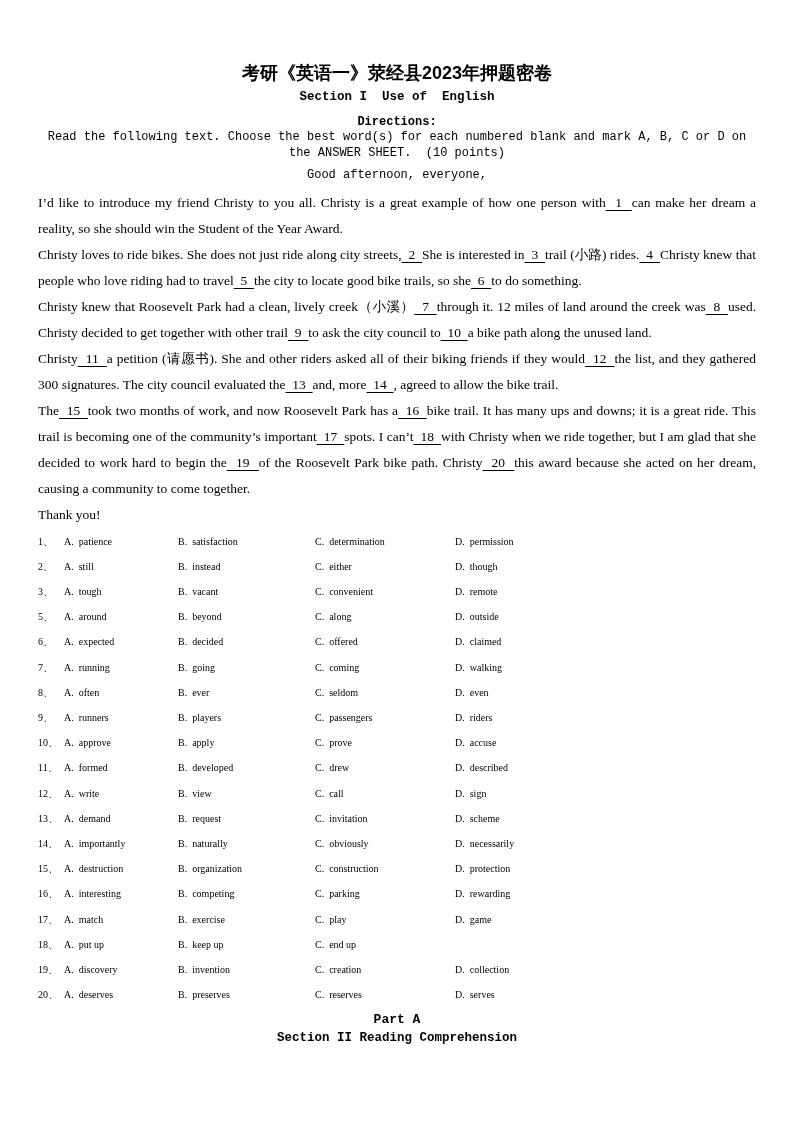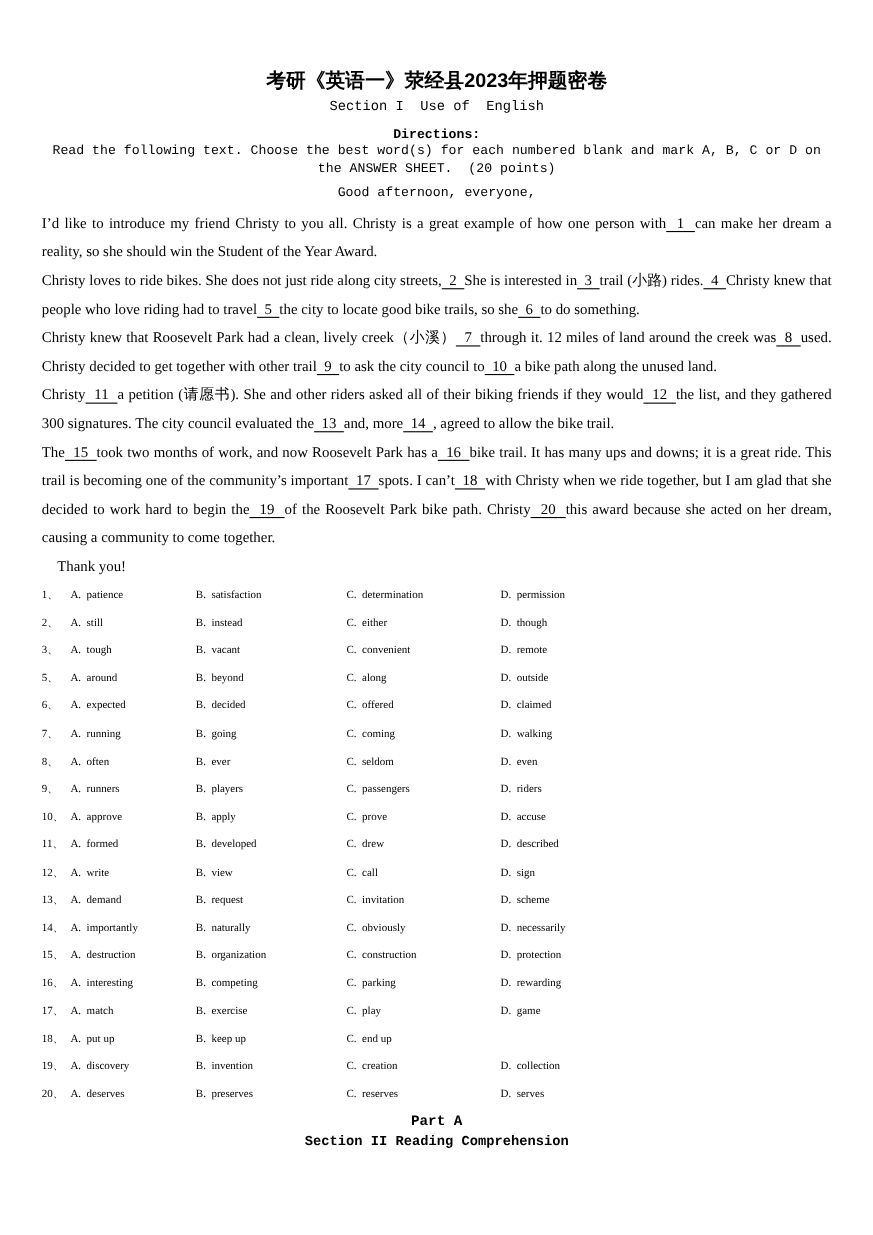--- a/index.html
+++ b/index.html
@@ -22,35 +22,34 @@
     line-height: 22px;
     margin-bottom: 6px;
   }
   .mono {
     font-family: "Liberation Mono", "DejaVu Sans Mono", monospace;
     font-size: 12px;
     line-height: 15.5px;
     white-space: pre-wrap;
     text-align: center;
   }
-  .center { text-align: center; }
+  .center { text-align: center; font-weight: bold; }
   .section1-heading { margin-bottom: 9px; font-size: 12.5px; }
   .directions-label { font-weight: bold; }
   .greeting { margin: 7px 0 6px 0; }
   .para {
     font-family: Liberation Serif, serif;
     font-size: 13.5px;
     line-height: 26px;
     text-align: justify;
   }
   .closing {
     font-family: "Liberation Serif", "DejaVu Serif", serif;
     font-size: 13.5px;
     line-height: 26px;
-    margin-left: 14px;
   }
   .blank {
     text-decoration: underline;
     text-underline-offset: 3px;
     white-space: nowrap;
   }
   .questions { margin-top: 1px; }
   .qrow {
     display: grid;
     grid-template-columns: 140px 137px 140px 1fr;
@@ -76,21 +75,21 @@
 <body>
 
 <div class="page">
 
   <div class="title">考研《英语一》荥经县2023年押题密卷</div>
 
   <div class="mono center section1-heading">Section I  Use of  English</div>
 
   <div class="mono directions-label">Directions:</div>
 
-  <div class="mono">Read the following text. Choose the best word(s) for each numbered blank and mark A, B, C or D on the ANSWER SHEET.  (20 points)</div>
+  <div class="mono">Read the following text. Choose the best word(s) for each numbered blank and mark A, B, C or D on the ANSWER SHEET.  (10 points)</div>
 
   <div class="mono greeting">Good afternoon, everyone,</div>
 
   <div id="passage">
       <p class="para">I’d like to introduce my friend Christy to you all. Christy is a great example of how one person with<span class="blank">&nbsp;&nbsp;1&nbsp;&nbsp;</span>can make her dream a reality, so she should win the Student of the Year Award.</p>
       <p class="para">Christy loves to ride bikes. She does not just ride along city streets,<span class="blank">&nbsp;&nbsp;2&nbsp;&nbsp;</span>She is interested in<span class="blank">&nbsp;&nbsp;3&nbsp;&nbsp;</span>trail (小路) rides.<span class="blank">&nbsp;&nbsp;4&nbsp;&nbsp;</span>Christy knew that people who love riding had to travel<span class="blank">&nbsp;&nbsp;5&nbsp;&nbsp;</span>the city to locate good bike trails, so she<span class="blank">&nbsp;&nbsp;6&nbsp;&nbsp;</span>to do something.</p>
       <p class="para">Christy knew that Roosevelt Park had a clean, lively creek（小溪）<span class="blank">&nbsp;&nbsp;7&nbsp;&nbsp;</span>through it. 12 miles of land around the creek was<span class="blank">&nbsp;&nbsp;8&nbsp;&nbsp;</span>used. Christy decided to get together with other trail<span class="blank">&nbsp;&nbsp;9&nbsp;&nbsp;</span>to ask the city council to<span class="blank">&nbsp;&nbsp;10&nbsp;&nbsp;</span>a bike path along the unused land.</p>
       <p class="para">Christy<span class="blank">&nbsp;&nbsp;11&nbsp;&nbsp;</span>a petition (请愿书). She and other riders asked all of their biking friends if they would<span class="blank">&nbsp;&nbsp;12&nbsp;&nbsp;</span>the list, and they gathered 300 signatures. The city council evaluated the<span class="blank">&nbsp;&nbsp;13&nbsp;&nbsp;</span>and, more<span class="blank">&nbsp;&nbsp;14&nbsp;&nbsp;</span>, agreed to allow the bike trail.</p>
       <p class="para">The<span class="blank">&nbsp;&nbsp;15&nbsp;&nbsp;</span>took two months of work, and now Roosevelt Park has a<span class="blank">&nbsp;&nbsp;16&nbsp;&nbsp;</span>bike trail. It has many ups and downs; it is a great ride. This trail is becoming one of the community’s important<span class="blank">&nbsp;&nbsp;17&nbsp;&nbsp;</span>spots. I can’t<span class="blank">&nbsp;&nbsp;18&nbsp;&nbsp;</span>with Christy when we ride together, but I am glad that she decided to work hard to begin the<span class="blank">&nbsp;&nbsp;19&nbsp;&nbsp;</span>of the Roosevelt Park bike path. Christy<span class="blank">&nbsp;&nbsp;20&nbsp;&nbsp;</span>this award because she acted on her dream, causing a community to come together.</p>
     </div>

